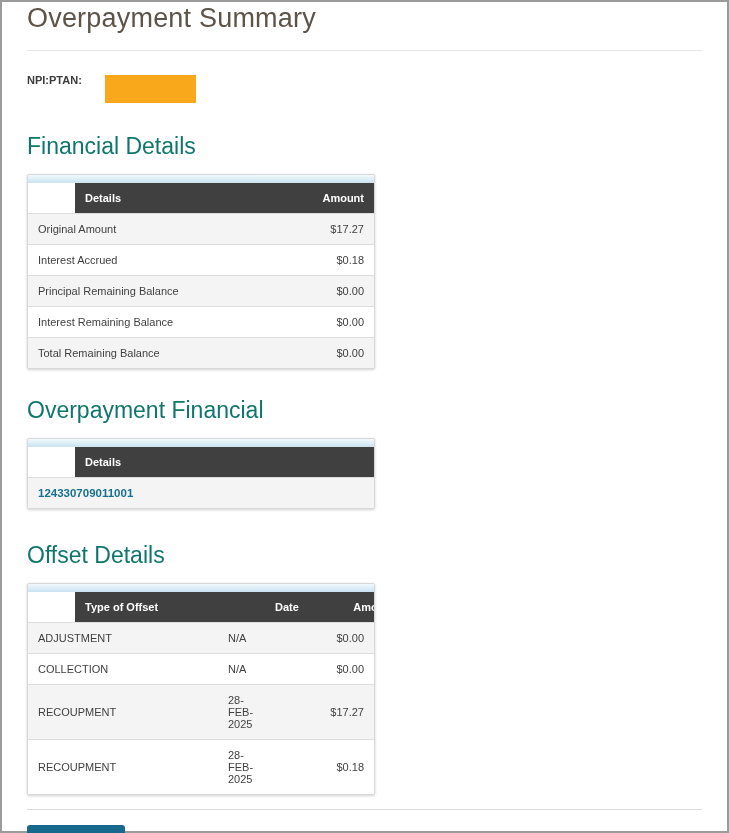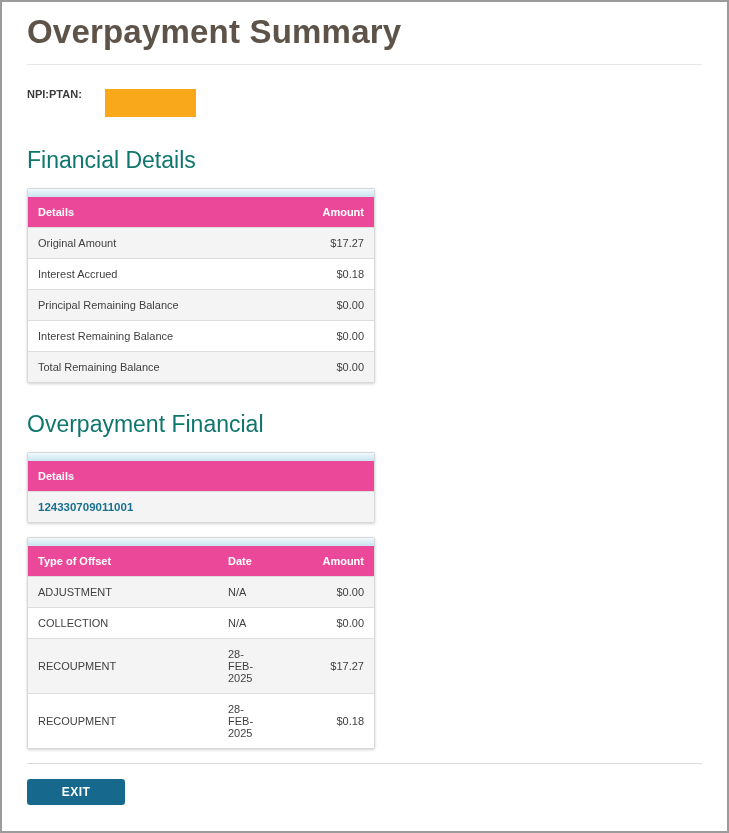--- a/index.html
+++ b/index.html
@@ -10,24 +10,23 @@
     overflow: hidden;
   }
   .page {
     width: 729px; height: 833px;
     border: 2px solid #9b9b9b;
     background: #ffffff;
     padding: 0 25px;
     position: relative;
   }
   .page-title {
-    margin-top: 14px;
-    font-size: 33px;
+    font-size: 27px;
     line-height: 32px;
-    font-weight: 700;
+    font-weight: 400;
     color: #5d5349;
     letter-spacing: 0.2px;
   }
   .title-rule {
     margin-top: 16px;
     border: 0;
     border-top: 1px solid #e7e7e7;
     height: 0;
   }
   
@@ -67,26 +66,27 @@
     border-radius: 2px;
     box-shadow: 0 1px 3px rgba(0,0,0,0.18);
     overflow: hidden;
     background: #fff;
   }
   .table-topstrip {
     height: 8px;
     background: linear-gradient(#f1f9fc, #c9e3f0);
   }
   .thead {
-    background: #ec4899;
+    background: #404040;
     color: #ffffff;
     font-size: 11px;
     font-weight: 700;
     padding: 9px 10px;
     line-height: 12px;
+    margin-left: 47px;
   }
   .trow {
     font-size: 11px;
     color: #3f3f3f;
     padding: 9px 10px;
     line-height: 12px;
     border-top: 1px solid #dddddd;
     background: #ffffff;
   }
   .trow.alt { background: #f4f4f4; }
@@ -178,20 +178,21 @@
   <div class="data-table">
     <div class="table-topstrip"></div>
     <div class="thead">
       <span>Details</span>
     </div>
     <div class="trow alt">
       <a class="invoice-link">124330709011001</a>
     </div>
   </div>
 
+  <h2 class="section-heading h-offsets">Offset Details</h2>
 
   <div class="data-table">
     <div class="table-topstrip"></div>
     <div class="thead cols3">
       <span>Type of Offset</span>
       <span>Date</span>
       <span class="cell-right">Amount</span>
     </div>
     <div class="trow alt cols3">
       <span>ADJUSTMENT</span>

